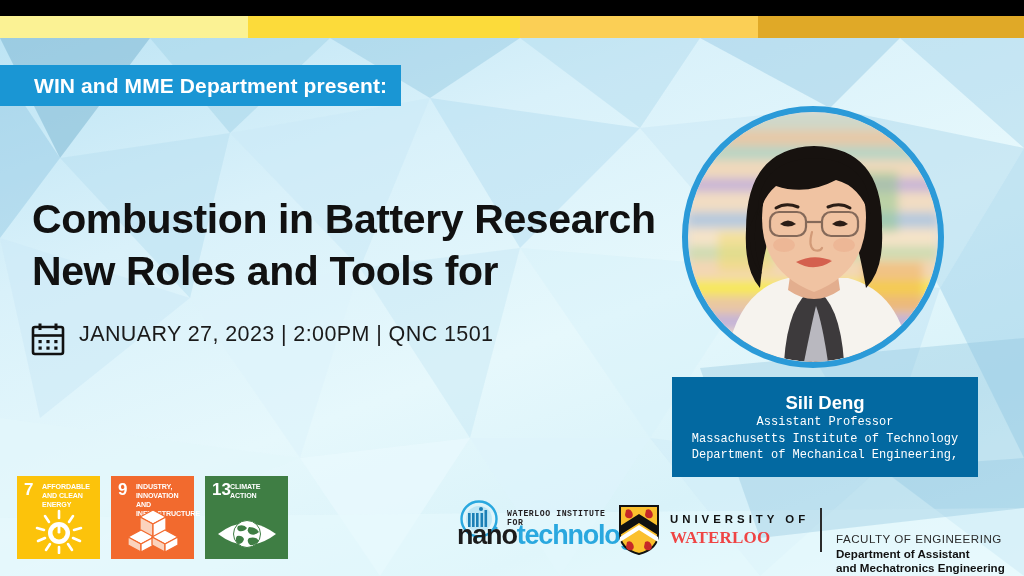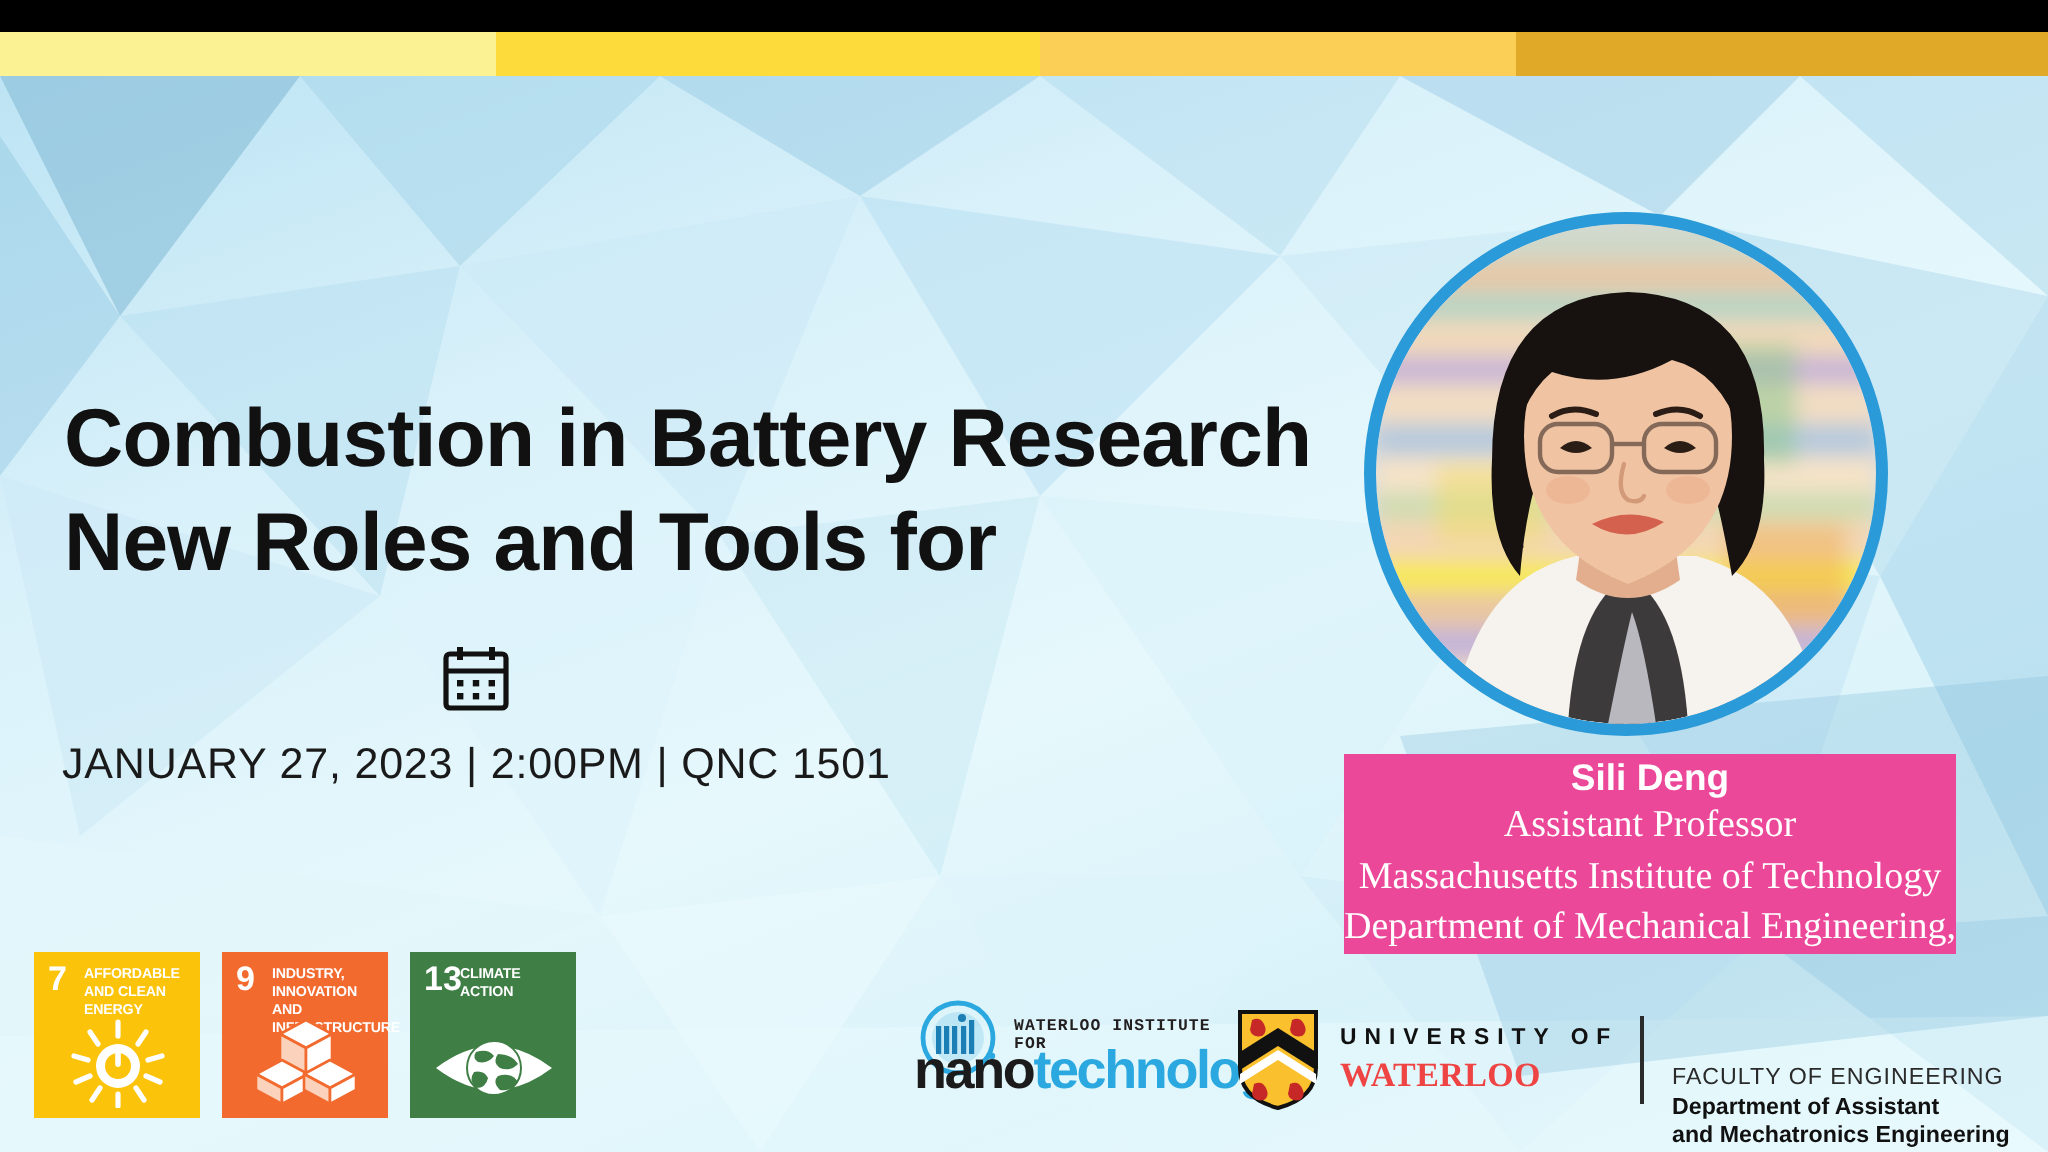--- a/index.html
+++ b/index.html
@@ -26,39 +26,39 @@
       display:flex;align-items:center;padding:0 14px 0 34px;box-sizing:border-box;}
   .presentbar span{color:#ffffff;font-size:21px;font-weight:bold;letter-spacing:.1px;
       white-space:nowrap;font-family:"Liberation Sans",sans-serif;}
 
   
   .title{position:absolute;left:32px;top:193px;width:640px;}
   .title .line{color:#111111;font-size:41px;font-weight:bold;line-height:1.28;
       letter-spacing:-0.4px;font-family:"Liberation Sans",sans-serif;white-space:nowrap;}
 
   
-  .daterow{position:absolute;left:31px;top:322px;display:flex;align-items:center;gap:14px;flex-direction:column;}
+  .daterow{position:absolute;left:31px;top:322px;display:flex;align-items:flex-start;gap:14px;}
   .calicon{width:34px;height:34px;flex:0 0 auto;}
   .datetext{color:#1a1a1a;font-size:21.5px;letter-spacing:.4px;white-space:nowrap;
       font-family:"Liberation Sans",sans-serif;}
 
   
   .portrait{position:absolute;left:682px;top:106px;width:262px;height:262px;border-radius:50%;
       border:6px solid #2b9ad8;box-sizing:border-box;overflow:hidden;background:#ddd;}
   .portrait .inner{position:absolute;left:0;top:0;width:100%;height:100%;border-radius:50%;overflow:hidden;}
   .portrait svg{display:block;}
 
   
   .speaker{position:absolute;left:672px;top:377px;width:306px;height:100px;background:#2196d3;
       box-sizing:border-box;display:flex;flex-direction:column;align-items:center;justify-content:center;
       padding:4px 6px;}
   .speaker .nm{color:#fff;font-size:18.5px;font-weight:bold;line-height:1.25;
        font-family:"Liberation Sans",sans-serif;}
-  .speaker .rl{color:#fff;font-size:19px;line-height:1.34;white-space:nowrap;
-       font-family:Liberation Serif, serif;}
+  .speaker .rl{color:#fff;font-size:12px;line-height:1.34;white-space:nowrap;
+       font-family:Liberation Mono, monospace;}
 
   
   .sdgrow{position:absolute;left:17px;top:476px;display:flex;gap:11px;}
   .sdg{width:83px;height:83px;position:relative;box-sizing:border-box;padding:7px 6px 0 6px;}
   .sdg .num{position:absolute;left:7px;top:5px;color:#fff;font-size:17px;font-weight:bold;
        line-height:1;font-family:"Liberation Sans",sans-serif;}
   .sdg .lbl{position:absolute;left:25px;top:7px;right:4px;color:#fff;font-size:7.1px;
        font-weight:bold;line-height:1.28;letter-spacing:-0.1px;text-transform:uppercase;
        font-family:"Liberation Sans",sans-serif;}
   .sdg .art{position:absolute;left:0;right:0;bottom:5px;display:flex;justify-content:center;}
@@ -125,20 +125,23 @@
       <polygon points="0,380 300,420 0,538" fill="#e2f6fb" opacity="0.7"></polygon>
       <polygon points="300,420 470,400 380,538" fill="#eafafd" opacity="0.7"></polygon>
       <polygon points="470,400 650,400 560,538" fill="#ddf3fb" opacity="0.6"></polygon>
       <polygon points="650,400 880,430 760,538" fill="#cfecf8" opacity="0.5"></polygon>
       <polygon points="880,430 1024,420 1024,538" fill="#9fd0e8" opacity="0.45"></polygon>
       <polygon points="0,480 1024,470 1024,538 0,538" fill="#e8fafd" opacity="0.55"></polygon>
       <polygon points="700,330 1024,300 1024,470 760,500" fill="#8cc4de" opacity="0.35"></polygon>
     </svg>
   </div>
 
+  <div class="presentbar" style="background: rgb(26, 150, 212);">
+    <span>WIN and MME Department present:</span>
+  </div>
 
   <div class="title">
     <div class="line">Combustion in Battery Research</div>
     <div class="line">New Roles and Tools for</div>
   </div>
 
   <div class="daterow">
     <span class="calicon">
       <svg width="34" height="34" viewBox="0 0 34 34">
         <rect x="2" y="5" width="30" height="27" rx="2" fill="none" stroke="#111" stroke-width="2.6"></rect>
@@ -220,21 +223,21 @@
 
           <path d="M108 150 q18 -9 36 -1 q-18 12 -36 1 z" fill="#d4604e"></path>
 
           <ellipse cx="96" cy="133" rx="11" ry="7" fill="#e7a182" opacity="0.35"></ellipse>
           <ellipse cx="156" cy="133" rx="11" ry="7" fill="#e7a182" opacity="0.35"></ellipse>
         </g>
       </svg>
     </div>
   </div>
 
-  <div class="speaker" style="background: #ec4899; align-items: center;">
+  <div class="speaker" style="background: #0369a1; align-items: center;">
     <div class="nm">Sili Deng</div>
     <div class="rl">Assistant Professor</div>
     <div class="rl">Massachusetts Institute of Technology</div>
     <div class="rl">Department of Mechanical Engineering,</div>
   </div>
 
   <div class="sdgrow">
 
     <div class="sdg sdg7" style="background: rgb(252, 195, 11);">
       <div class="num">7</div>

